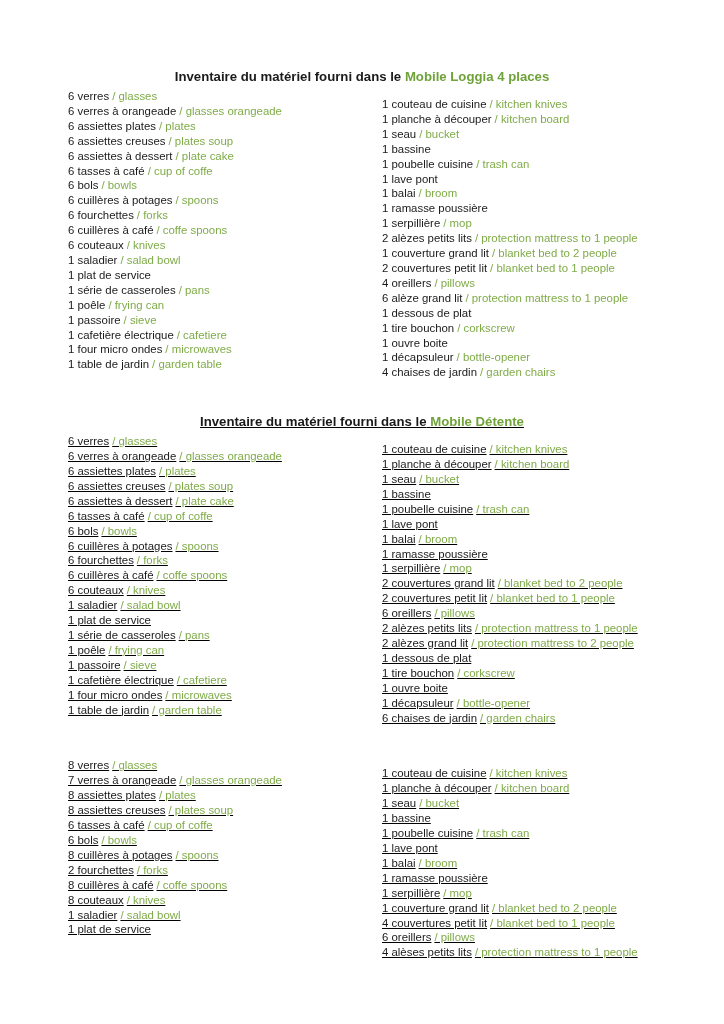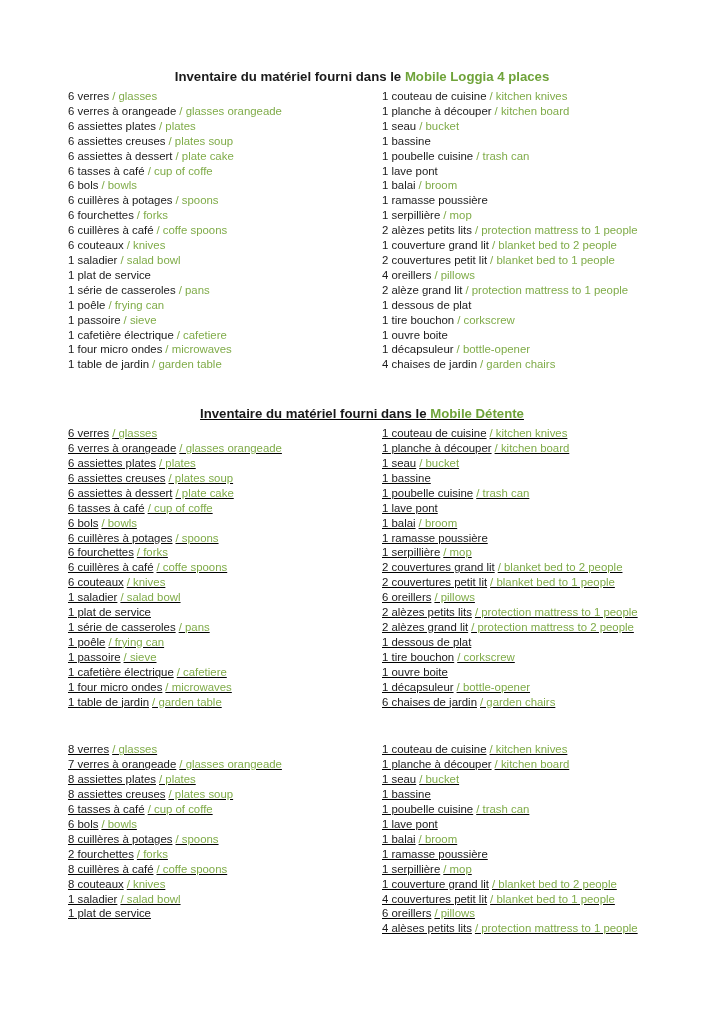--- a/index.html
+++ b/index.html
@@ -43,20 +43,21 @@
     display: flex;
     padding-left: 68px;
     gap: 24px;
   }
   .col-left {
     width: 290px;
     flex: 0 0 290px;
   }
   .col-right {
     flex: 1 1 auto;
+    margin-top: 8px;
   }
   .item {
     font-size: 11.4px;
     line-height: 14.9px;
     color: #1a1a1a;
     white-space: nowrap;
   }
   .item .fr {
     color: #1a1a1a;
   }
@@ -101,21 +102,21 @@
             <div class="item"><span class="fr">1 bassine</span></div>
             <div class="item"><span class="fr">1 poubelle cuisine</span><span class="en">/ trash can</span></div>
             <div class="item"><span class="fr">1 lave pont</span></div>
             <div class="item"><span class="fr">1 balai</span><span class="en">/ broom</span></div>
             <div class="item"><span class="fr">1 ramasse poussière</span></div>
             <div class="item"><span class="fr">1 serpillière</span><span class="en">/ mop</span></div>
             <div class="item"><span class="fr">2 alèzes petits lits</span><span class="en">/ protection mattress to 1 people</span></div>
             <div class="item"><span class="fr">1 couverture grand lit</span><span class="en">/ blanket bed to 2 people</span></div>
             <div class="item"><span class="fr">2 couvertures petit lit</span><span class="en">/ blanket bed to 1 people</span></div>
             <div class="item"><span class="fr">4 oreillers</span><span class="en">/ pillows</span></div>
-            <div class="item"><span class="fr">2 alèze grand lit</span><span class="en">/ protection mattress to 1 people</span></div>
+            <div class="item"><span class="fr">6 alèze grand lit</span><span class="en">/ protection mattress to 1 people</span></div>
             <div class="item"><span class="fr">1 dessous de plat</span></div>
             <div class="item"><span class="fr">1 tire bouchon</span><span class="en">/ corkscrew</span></div>
             <div class="item"><span class="fr">1 ouvre boite</span></div>
             <div class="item"><span class="fr">1 décapsuleur</span><span class="en">/ bottle-opener</span></div>
             <div class="item"><span class="fr">4 chaises de jardin</span><span class="en">/ garden chairs</span></div>
           </div>
     </div>
   </div>
 
   <div class="section">

